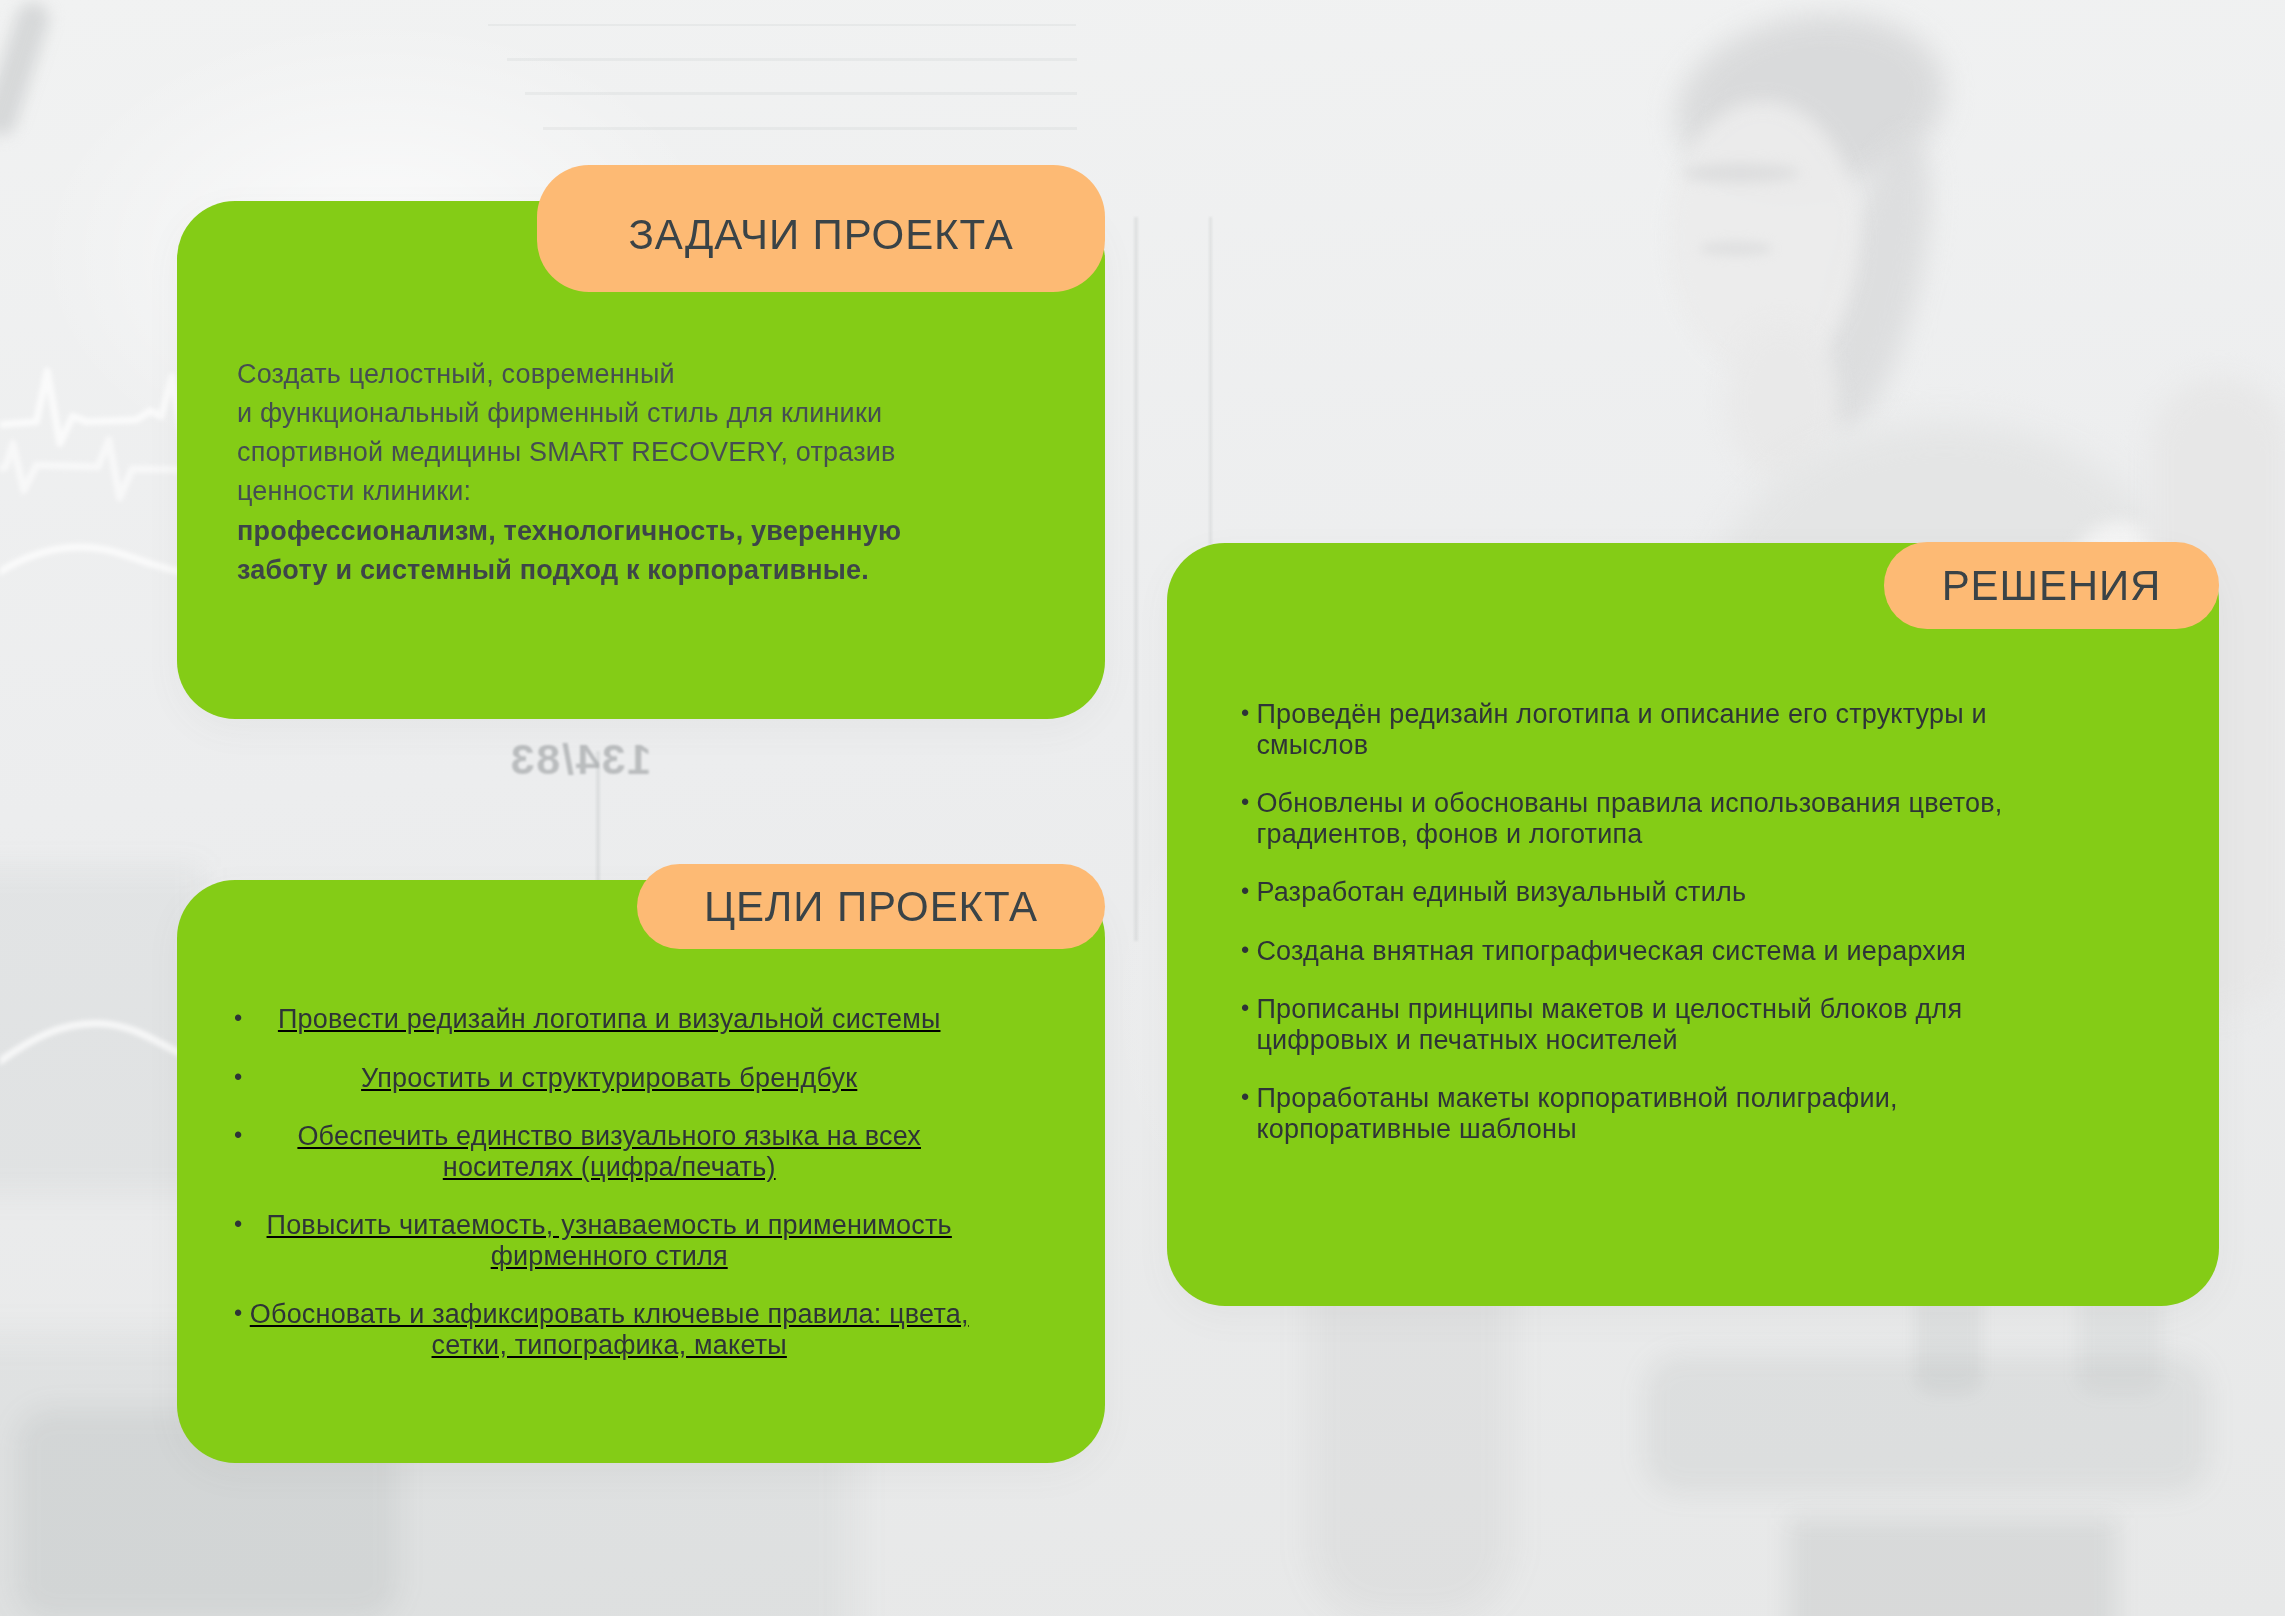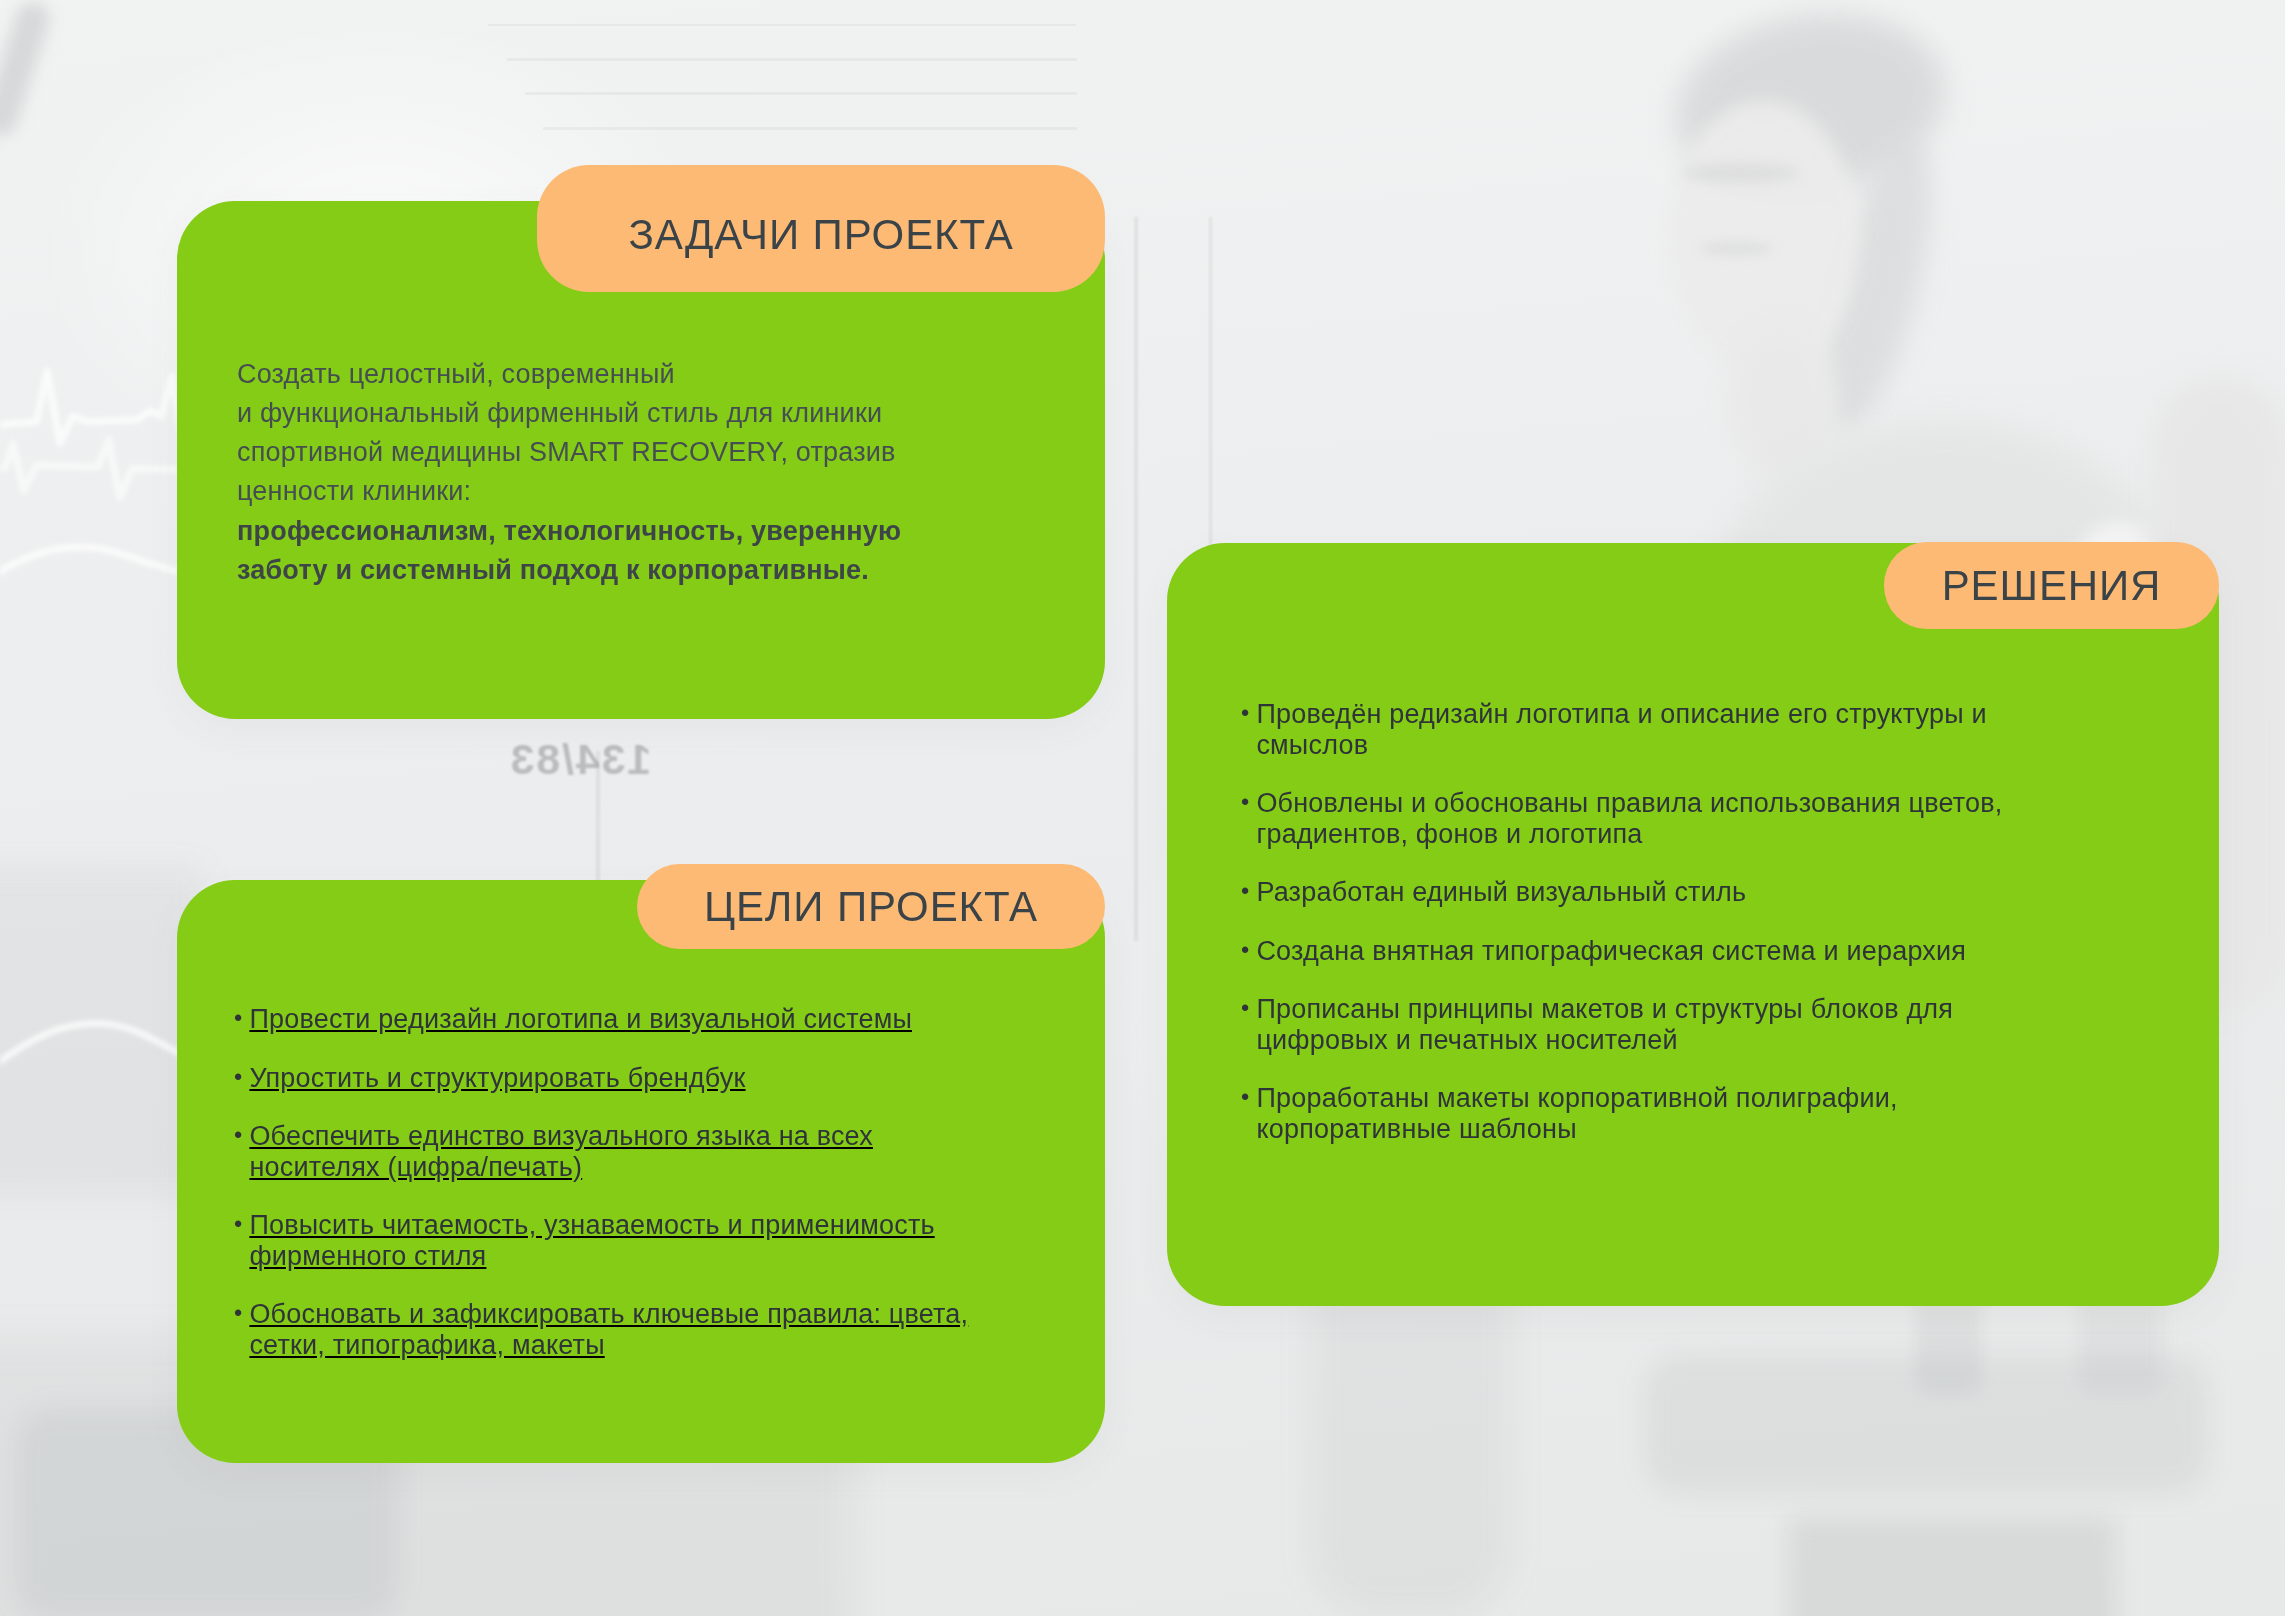--- a/index.html
+++ b/index.html
@@ -54,21 +54,21 @@
     box-shadow:0 11px 36px rgba(90,95,100,.05);box-sizing:border-box;
   }
   
   .card-tasks{left:177px;top:165px;width:928px;}
   .tab-tasks{top:0;width:568px;height:127px;border-radius:52px;padding-top:12.7px;box-sizing:border-box;}
   .body-tasks{margin-top:36px;height:518px;padding:154px 54px 0 60px;}
   .paragraph{font-size:27px;line-height:1.45;color:#454e51;letter-spacing:0.2px;}
   .para-line{display:block;}
   .para-line.bold{font-weight:bold;color:#3d4549;}
   
-  .card-goals{left:177px;top:864px;width:928px;}
+  .card-goals{left:177px;top:864px;width:928px;text-align:center;}
   .tab-goals{top:0;width:468px;height:85px;border-radius:43px;}
   .body-goals{margin-top:16.3px;height:583px;padding:124px 136px 0 57px;text-decoration:underline;}
   
   .card-solutions{left:1167px;top:536px;width:1052px;}
   .tab-solutions{top:6.3px;width:335px;height:87px;border-radius:43px;}
   .body-solutions{margin-top:7.2px;height:763px;padding:156px 163px 0 74px;}
   
   .bullets{display:flex;flex-direction:column;gap:28px;}
   .bullet-item{
     position:relative;padding-left:15.4px;font-size:27px;line-height:1.13;
@@ -158,18 +158,18 @@
 <section class="folder-card card-solutions">
   <div class="tab tab-solutions">
     <h2>РЕШЕНИЯ</h2>
   </div>
   <div class="card-body body-solutions">
     <div class="bullets">
         <div class="bullet-item">Проведён редизайн логотипа и описание его структуры и смыслов</div>
         <div class="bullet-item">Обновлены и обоснованы правила использования цветов, градиентов, фонов и логотипа</div>
         <div class="bullet-item">Разработан единый визуальный стиль</div>
         <div class="bullet-item">Создана внятная типографическая система и иерархия</div>
-        <div class="bullet-item">Прописаны принципы макетов и структуры блоков для цифровых и печатных носителей</div>
+        <div class="bullet-item">Прописаны принципы макетов и целостный блоков для цифровых и печатных носителей</div>
         <div class="bullet-item">Проработаны макеты корпоративной полиграфии, корпоративные шаблоны</div>
       </div>
   </div>
 </section>
 
 
 </body></html>

